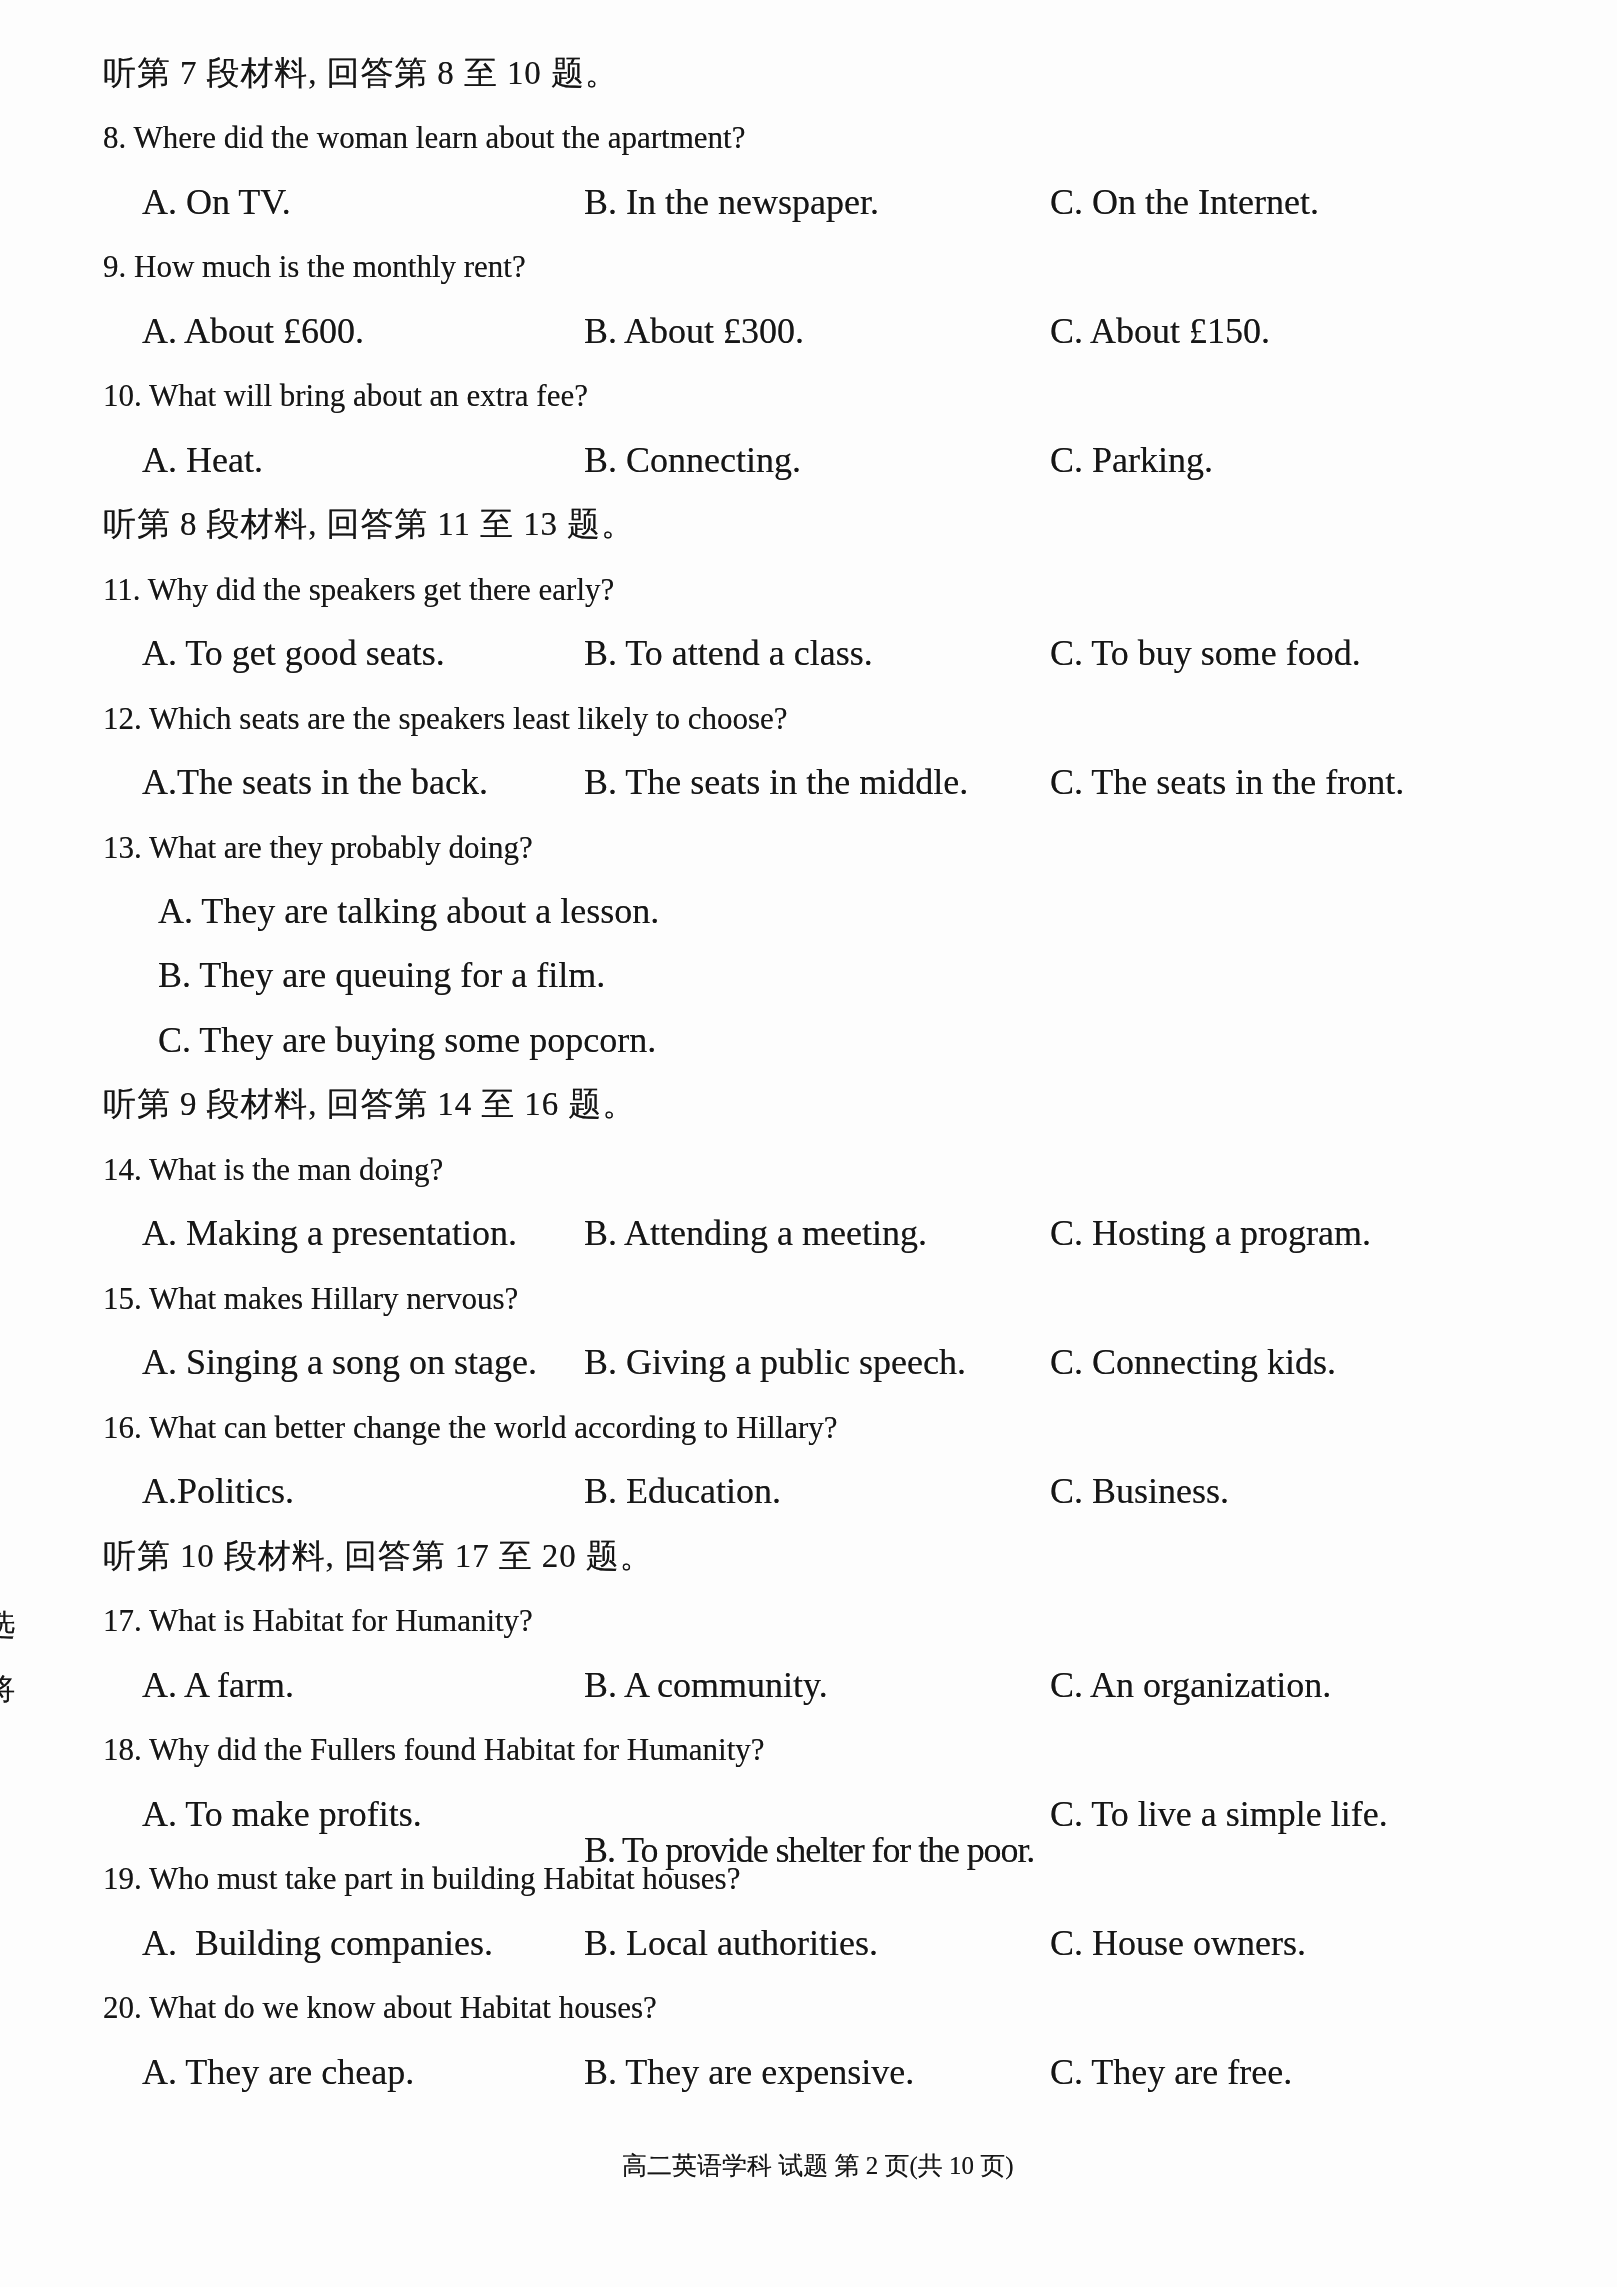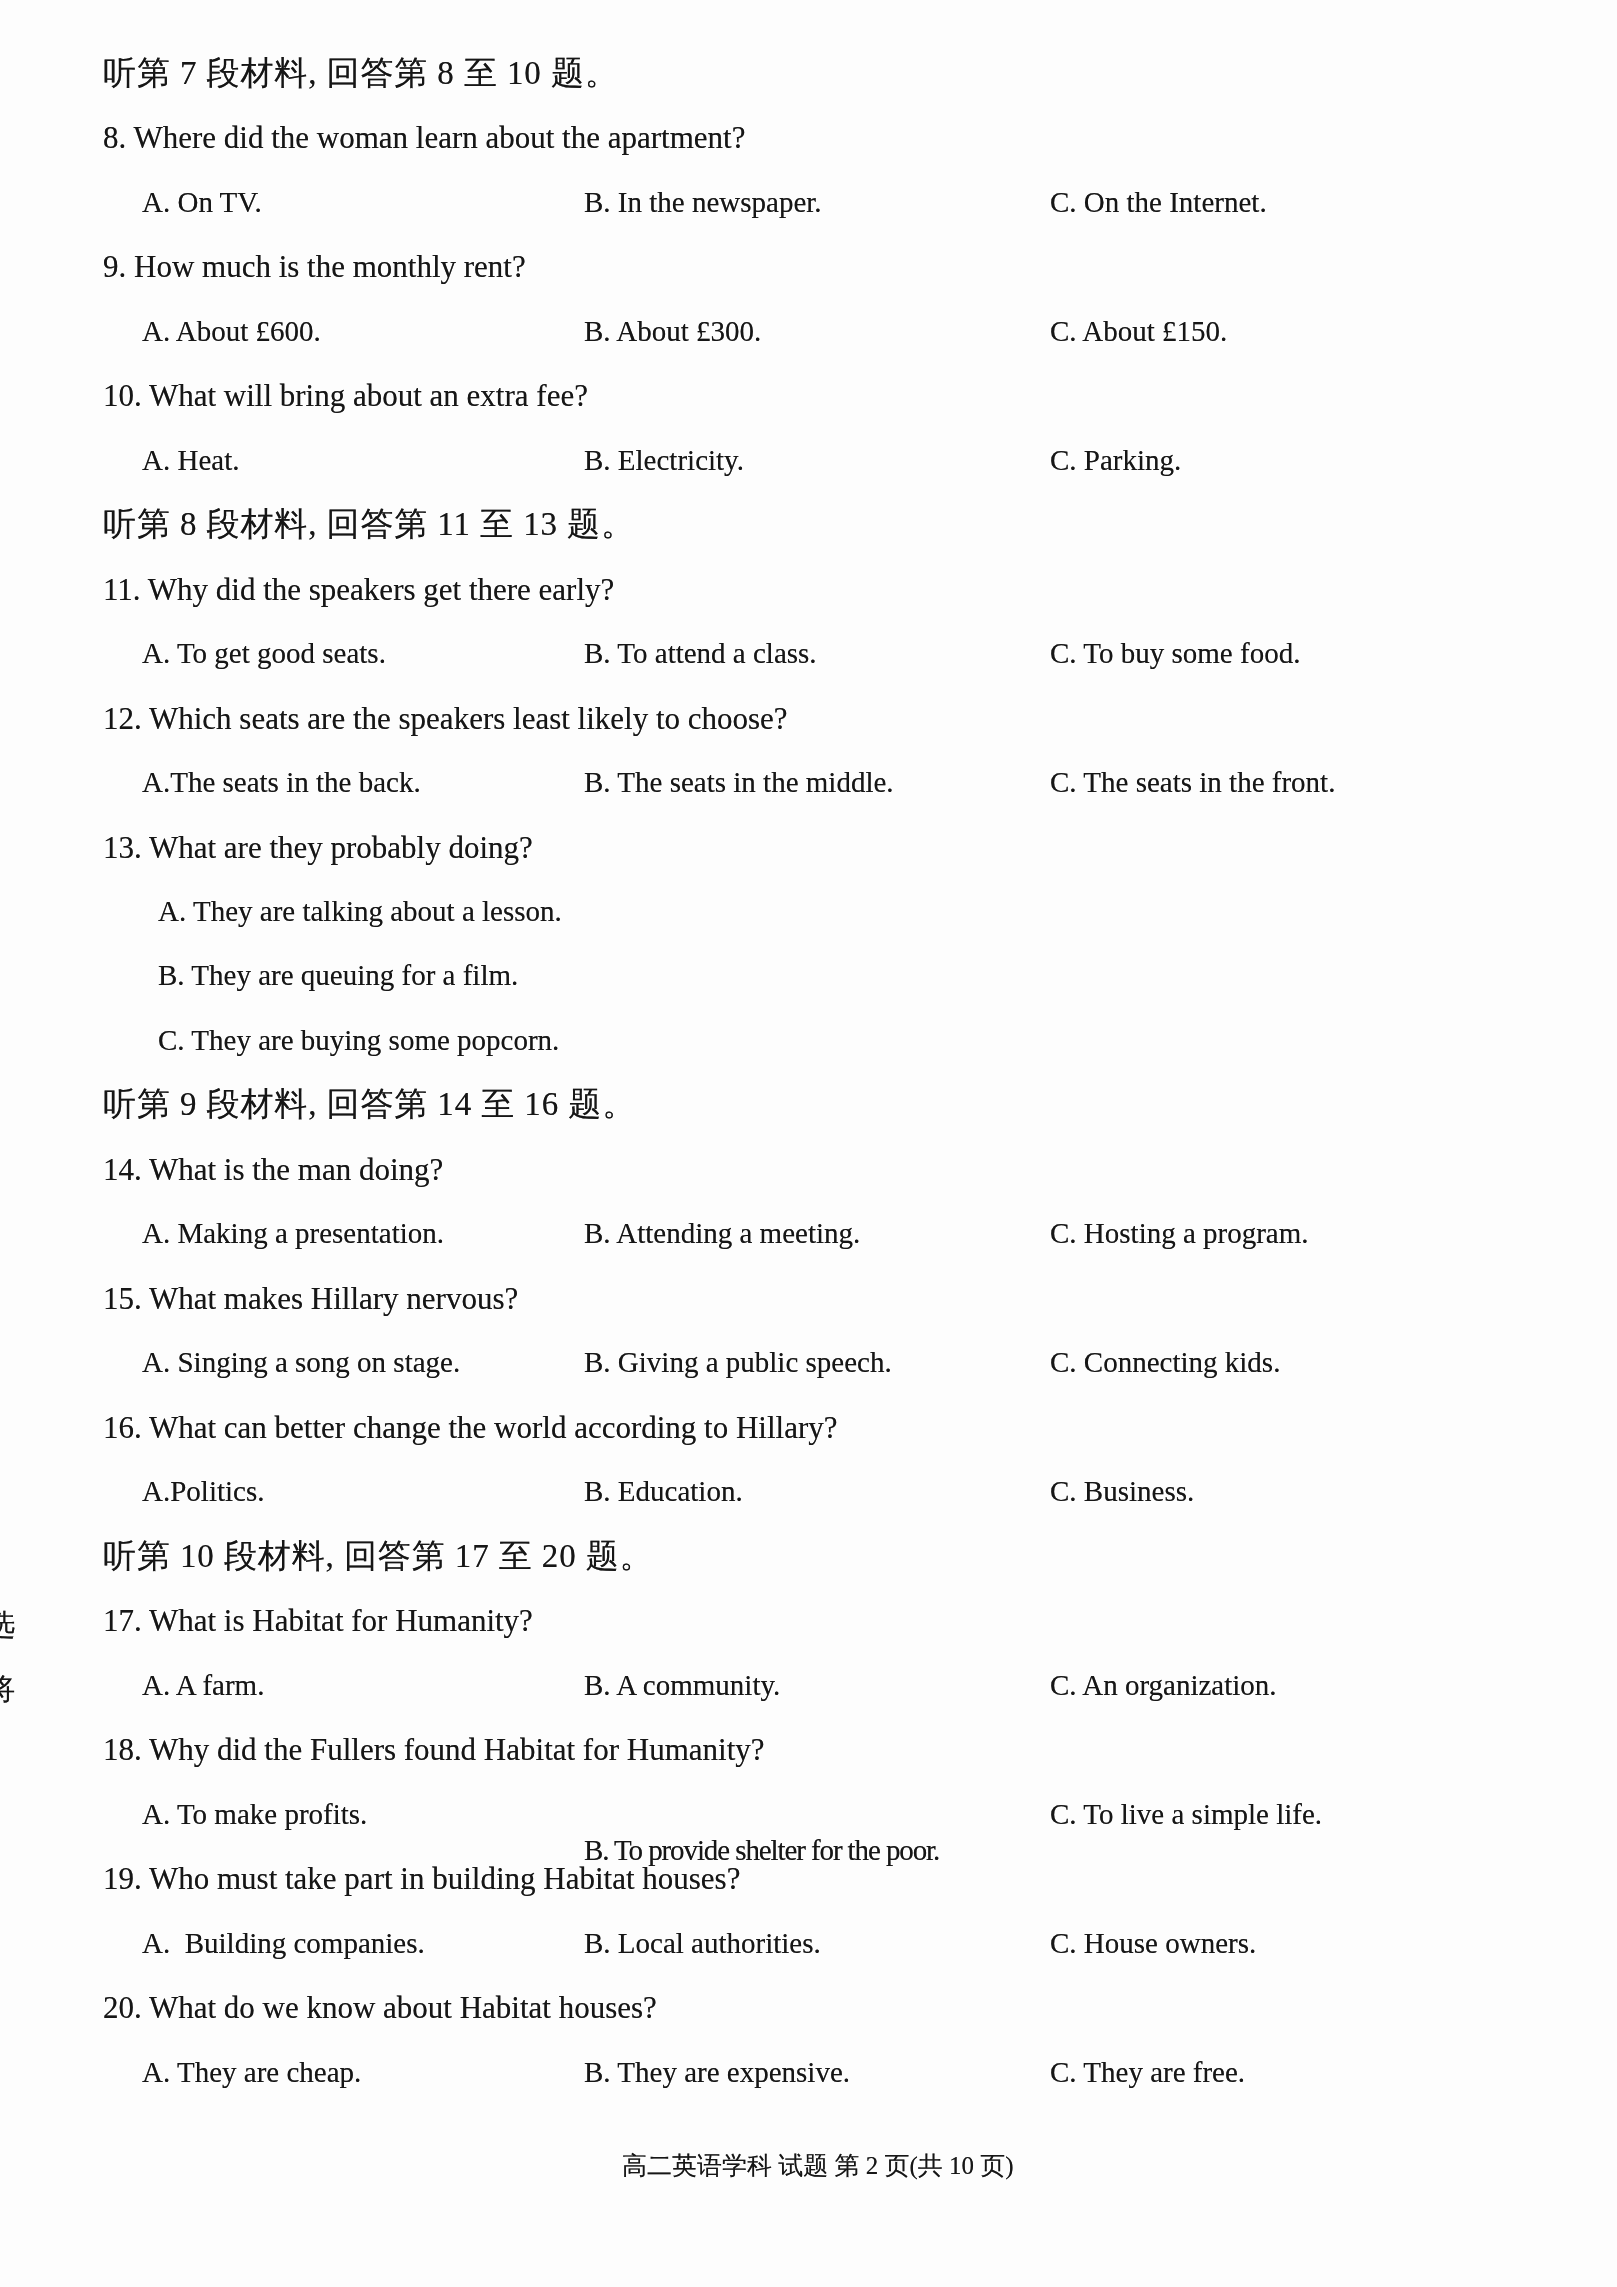--- a/index.html
+++ b/index.html
@@ -26,21 +26,21 @@
   }
   .optrow{
     position:absolute;
     left:0;
     width:100%;
     height:41px;
   }
   .opt{
     position:absolute;
     white-space:pre;
-    font-size:29px;
+    font-size:36px;
     line-height:39px;
   }
   .colA{left:142px;}
   .colB{left:584px;}
   .colC{left:1050px;}
   .stack{left:142px;margin-left:16px;}
   .tight{letter-spacing:-1.1px;margin-top:36px;}
   .footer{
     position:absolute;
     left:622px;
@@ -74,21 +74,21 @@
   <div class="line" style="top:247px">9. How much is the monthly rent?</div>
   <div class="optrow" style="top:312px">
     <span class="opt colA">A. About £600.</span>
     <span class="opt colB">B. About £300.</span>
     <span class="opt colC">C. About £150.</span>
   </div>
 
   <div class="line" style="top:376px">10. What will bring about an extra fee?</div>
   <div class="optrow" style="top:441px">
     <span class="opt colA">A. Heat.</span>
-    <span class="opt colB">B. Electricity.</span>
+    <span class="opt colB">B. Connecting.</span>
     <span class="opt colC">C. Parking.</span>
   </div>
 
   <div class="line cn" style="top:505px">听第 8 段材料, 回答第 11 至 13 题。</div>
 
   <div class="line" style="top:570px">11. Why did the speakers get there early?</div>
   <div class="optrow" style="top:634px">
     <span class="opt colA">A. To get good seats.</span>
     <span class="opt colB">B. To attend a class.</span>
     <span class="opt colC">C. To buy some food.</span>

